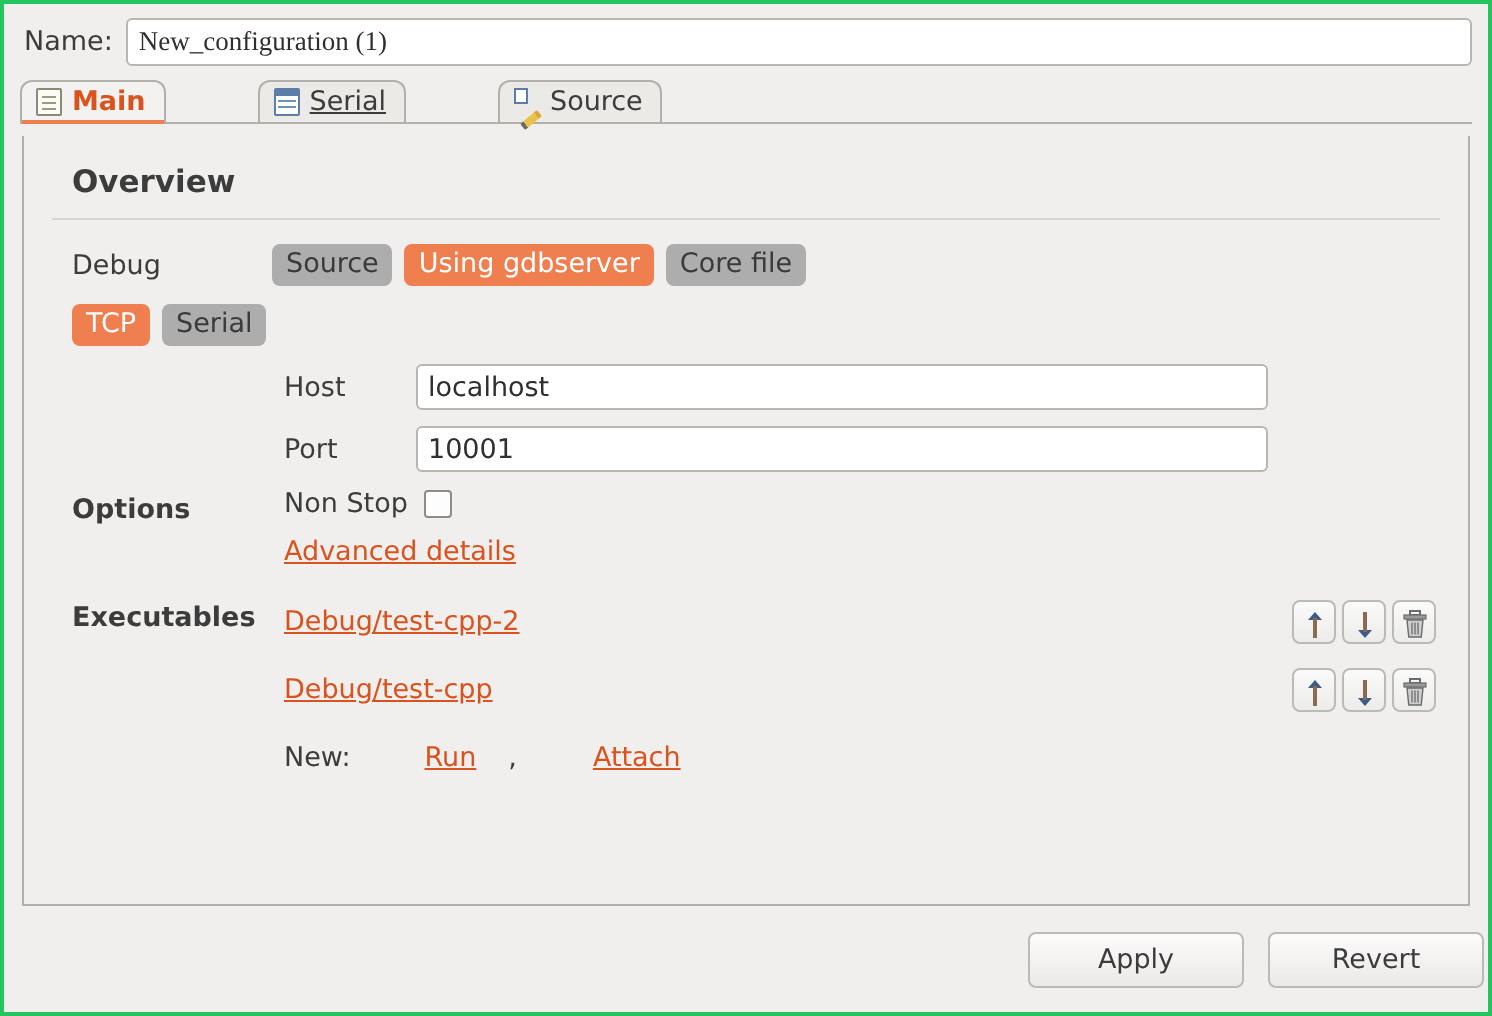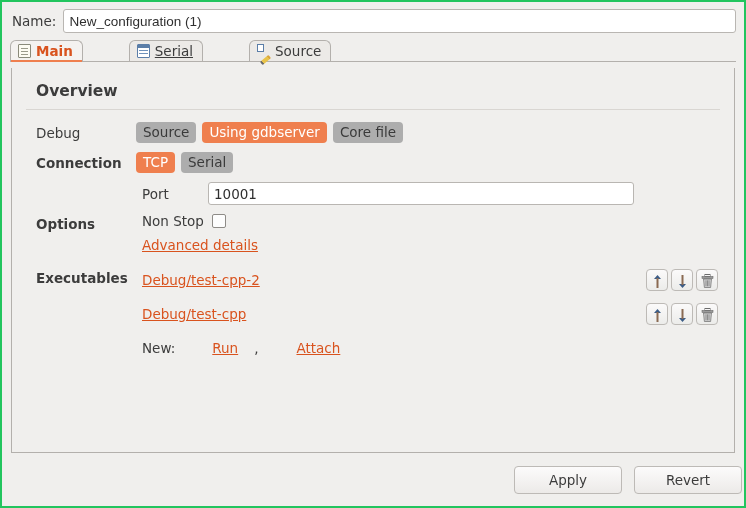--- a/index.html
+++ b/index.html
@@ -36,21 +36,21 @@
     color: #3c3c3c;
     white-space: nowrap;
   }
   .name-input {
     flex: 1;
     height: 24px;
     box-sizing: border-box;
     border: 1px solid #b9b6b2;
     border-radius: 3px;
     background: #ffffff;
-    font-family: Liberation Sans, sans-serif;
+    font-family: Liberation Serif, serif;
     font-size: 13.5px;
     color: #2f2f2f;
     padding: 0 5px;
     outline: none;
   }
 
   
   .tabstrip {
     position: relative;
     height: 22px;
@@ -386,27 +386,31 @@
       <div class="row">
         <div class="row-label">Debug</div>
         <div class="row-body">
           <span class="pill">Source</span>
           <span class="pill selected">Using gdbserver</span>
           <span class="pill">Core file</span>
         </div>
       </div>
 
       <div class="row">
-        <div class="row-label bold">Connection</div>
         <div class="row-body">
           <span class="pill selected">TCP</span>
           <span class="pill">Serial</span>
         </div>
       </div>
 
+      <div class="subrow">
+        <div class="row-label"></div>
+        <div class="sub-label">Host</div>
+        <input class="text-input" type="text" value="localhost" style="">
+      </div>
 
       <div class="subrow">
         <div class="row-label"></div>
         <div class="sub-label">Port</div>
         <input class="text-input" type="text" value="10001" style="">
       </div>
 
       <div class="row" style="margin-bottom:2px">
         <div class="row-label bold">Options</div>
         <div class="row-body" style="gap:0">

